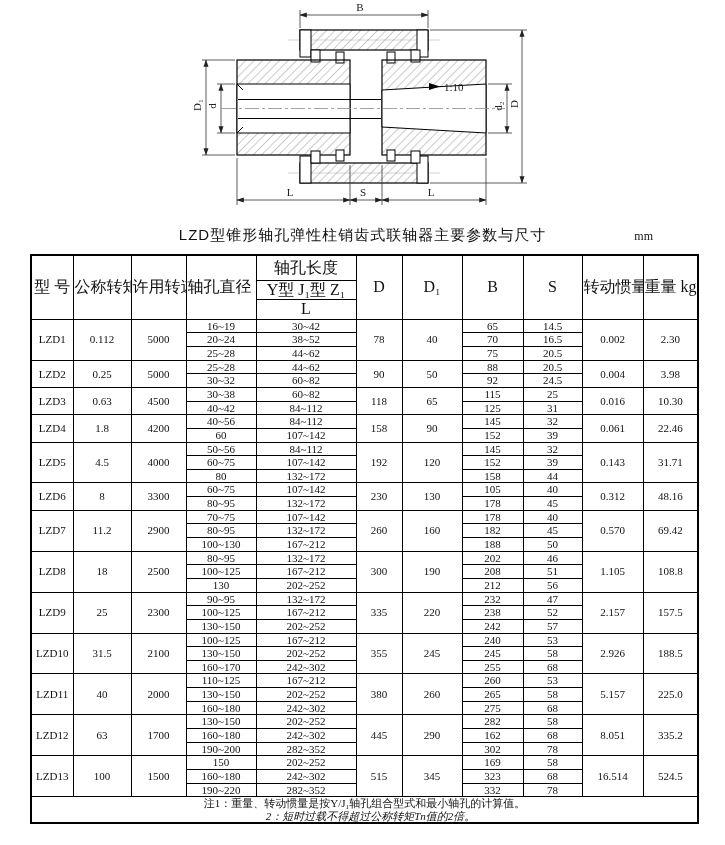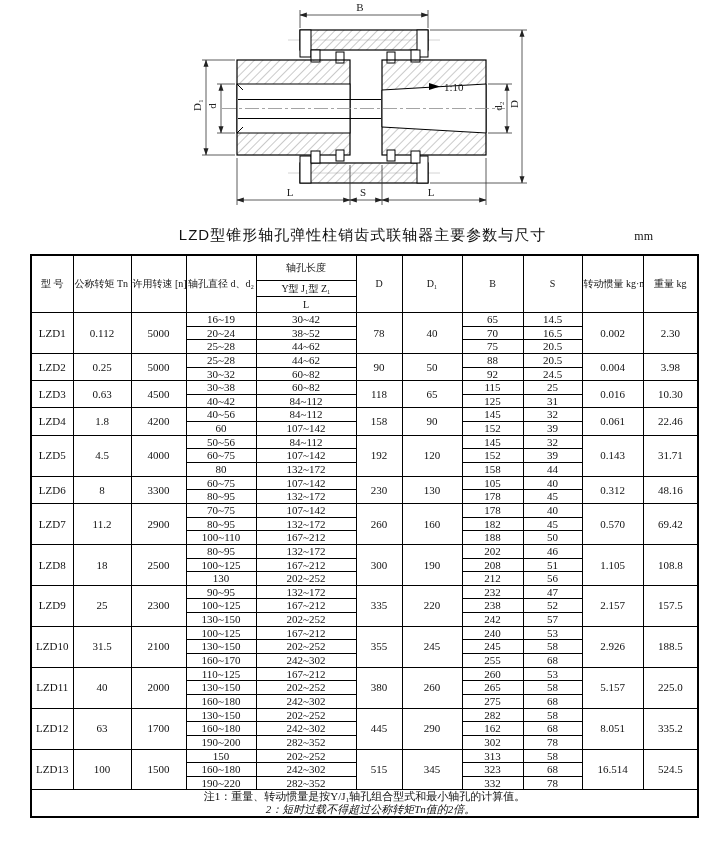--- a/index.html
+++ b/index.html
@@ -18,21 +18,21 @@
   
   table.spec{border-collapse:collapse;table-layout:fixed;width:667px;margin:4px 0 0 30px;border:2px solid #000;}
   table.spec th, table.spec td{
     border:1px solid #000;
     font-family:"Liberation Serif",serif;
     font-size:11px;font-weight:normal;
     text-align:center;vertical-align:middle;
     padding:0 1px;line-height:1.15;
     overflow:hidden;white-space:nowrap;
   }
-  table.spec thead th{font-size:10px;}
+  table.spec thead th{font-size:16px;}
   .ml{white-space:pre-line;}
   table.spec tbody td{height:12px;}
   tr.subhead th{height:15px;text-align:center;}
   tr.headtop th{height:24px;}
   td.notes-cell{text-align:left;padding:3px 6px 5px 16px;white-space:normal;font-size:11.5px;line-height:1.5;margin-left:15px;}
   .note2{padding-left:12px;font-style:italic;}
 </style>
 </head>
 <body>
 <div class="page">
@@ -323,21 +323,21 @@
           <td rowspan="3">0.570</td>
           <td rowspan="3">69.42</td>
         </tr>
         <tr>
           <td>80~95</td>
           <td>132~172</td>
           <td>182</td>
           <td>45</td>
         </tr>
         <tr>
-          <td>100~110</td>
+          <td>100~130</td>
           <td>167~212</td>
           <td>188</td>
           <td>50</td>
         </tr>
         <tr>
           <td rowspan="3">LZD8</td>
           <td rowspan="3">18</td>
           <td rowspan="3">2500</td>
           <td>80~95</td>
           <td>132~172</td>
@@ -461,21 +461,21 @@
           <td>78</td>
         </tr>
         <tr>
           <td rowspan="3">LZD13</td>
           <td rowspan="3">100</td>
           <td rowspan="3">1500</td>
           <td>150</td>
           <td>202~252</td>
           <td rowspan="3">515</td>
           <td rowspan="3">345</td>
-          <td>313</td>
+          <td>169</td>
           <td>58</td>
           <td rowspan="3">16.514</td>
           <td rowspan="3">524.5</td>
         </tr>
         <tr>
           <td>160~180</td>
           <td>242~302</td>
           <td>323</td>
           <td>68</td>
         </tr>

